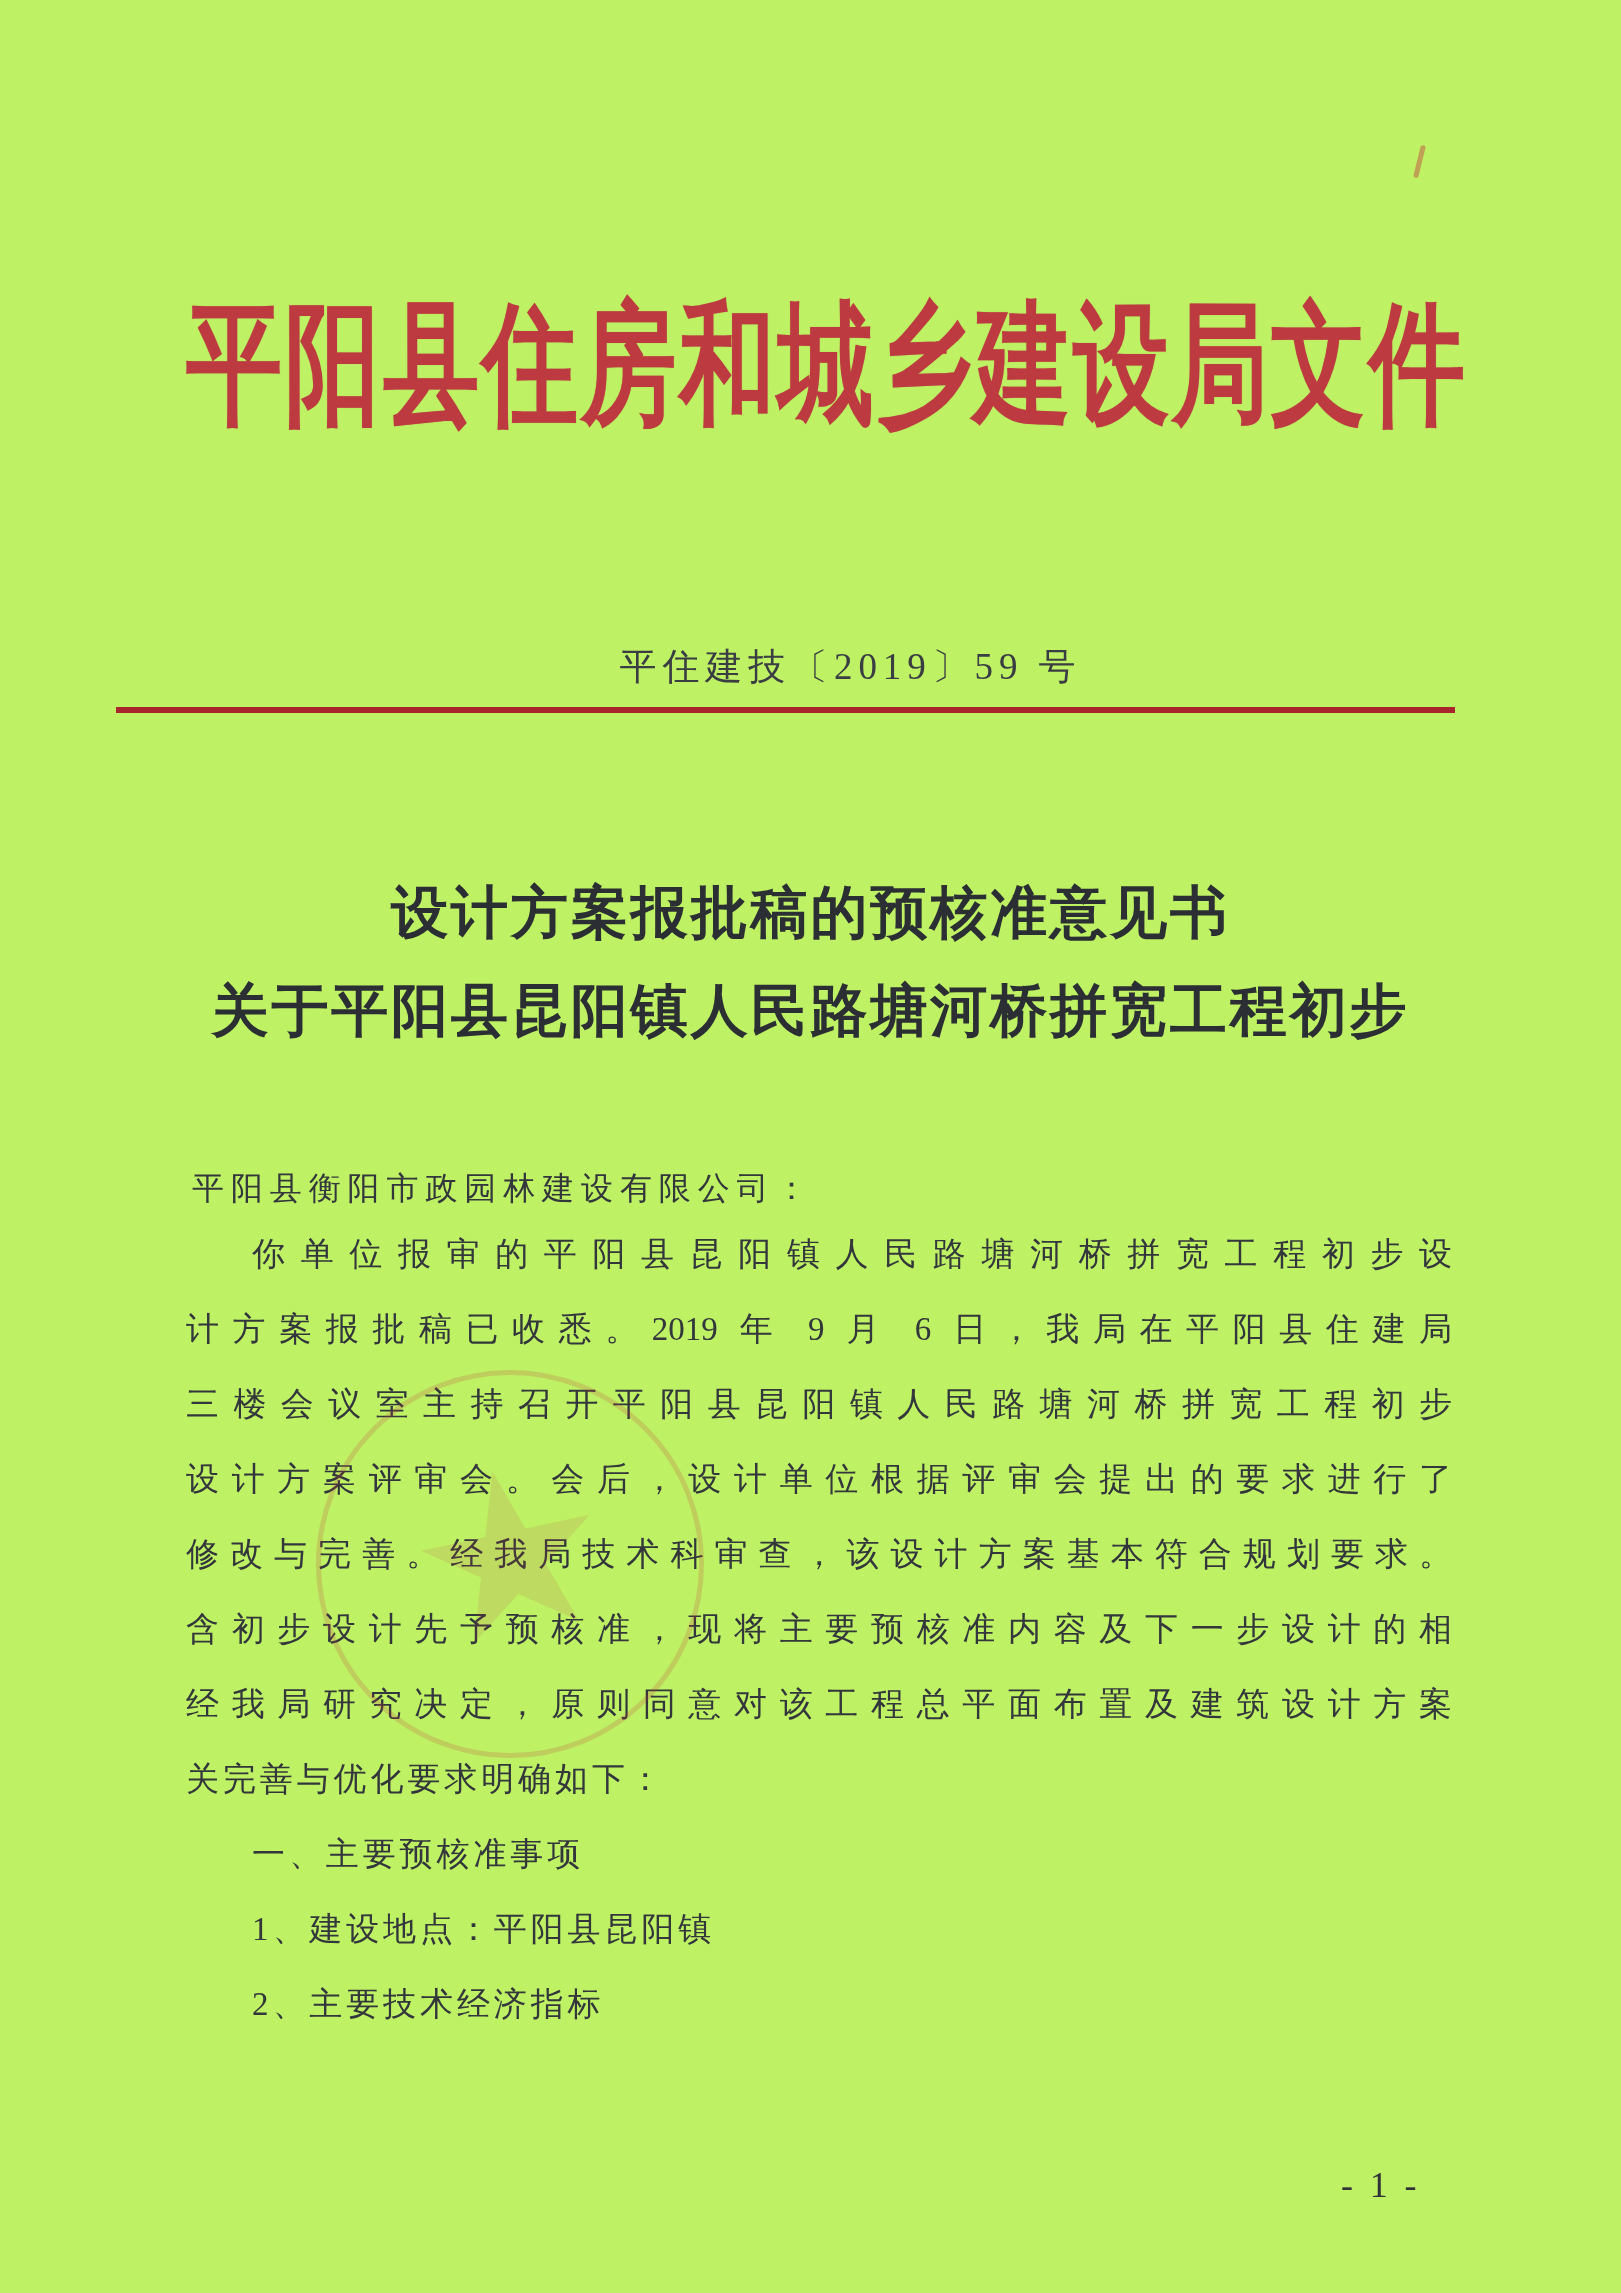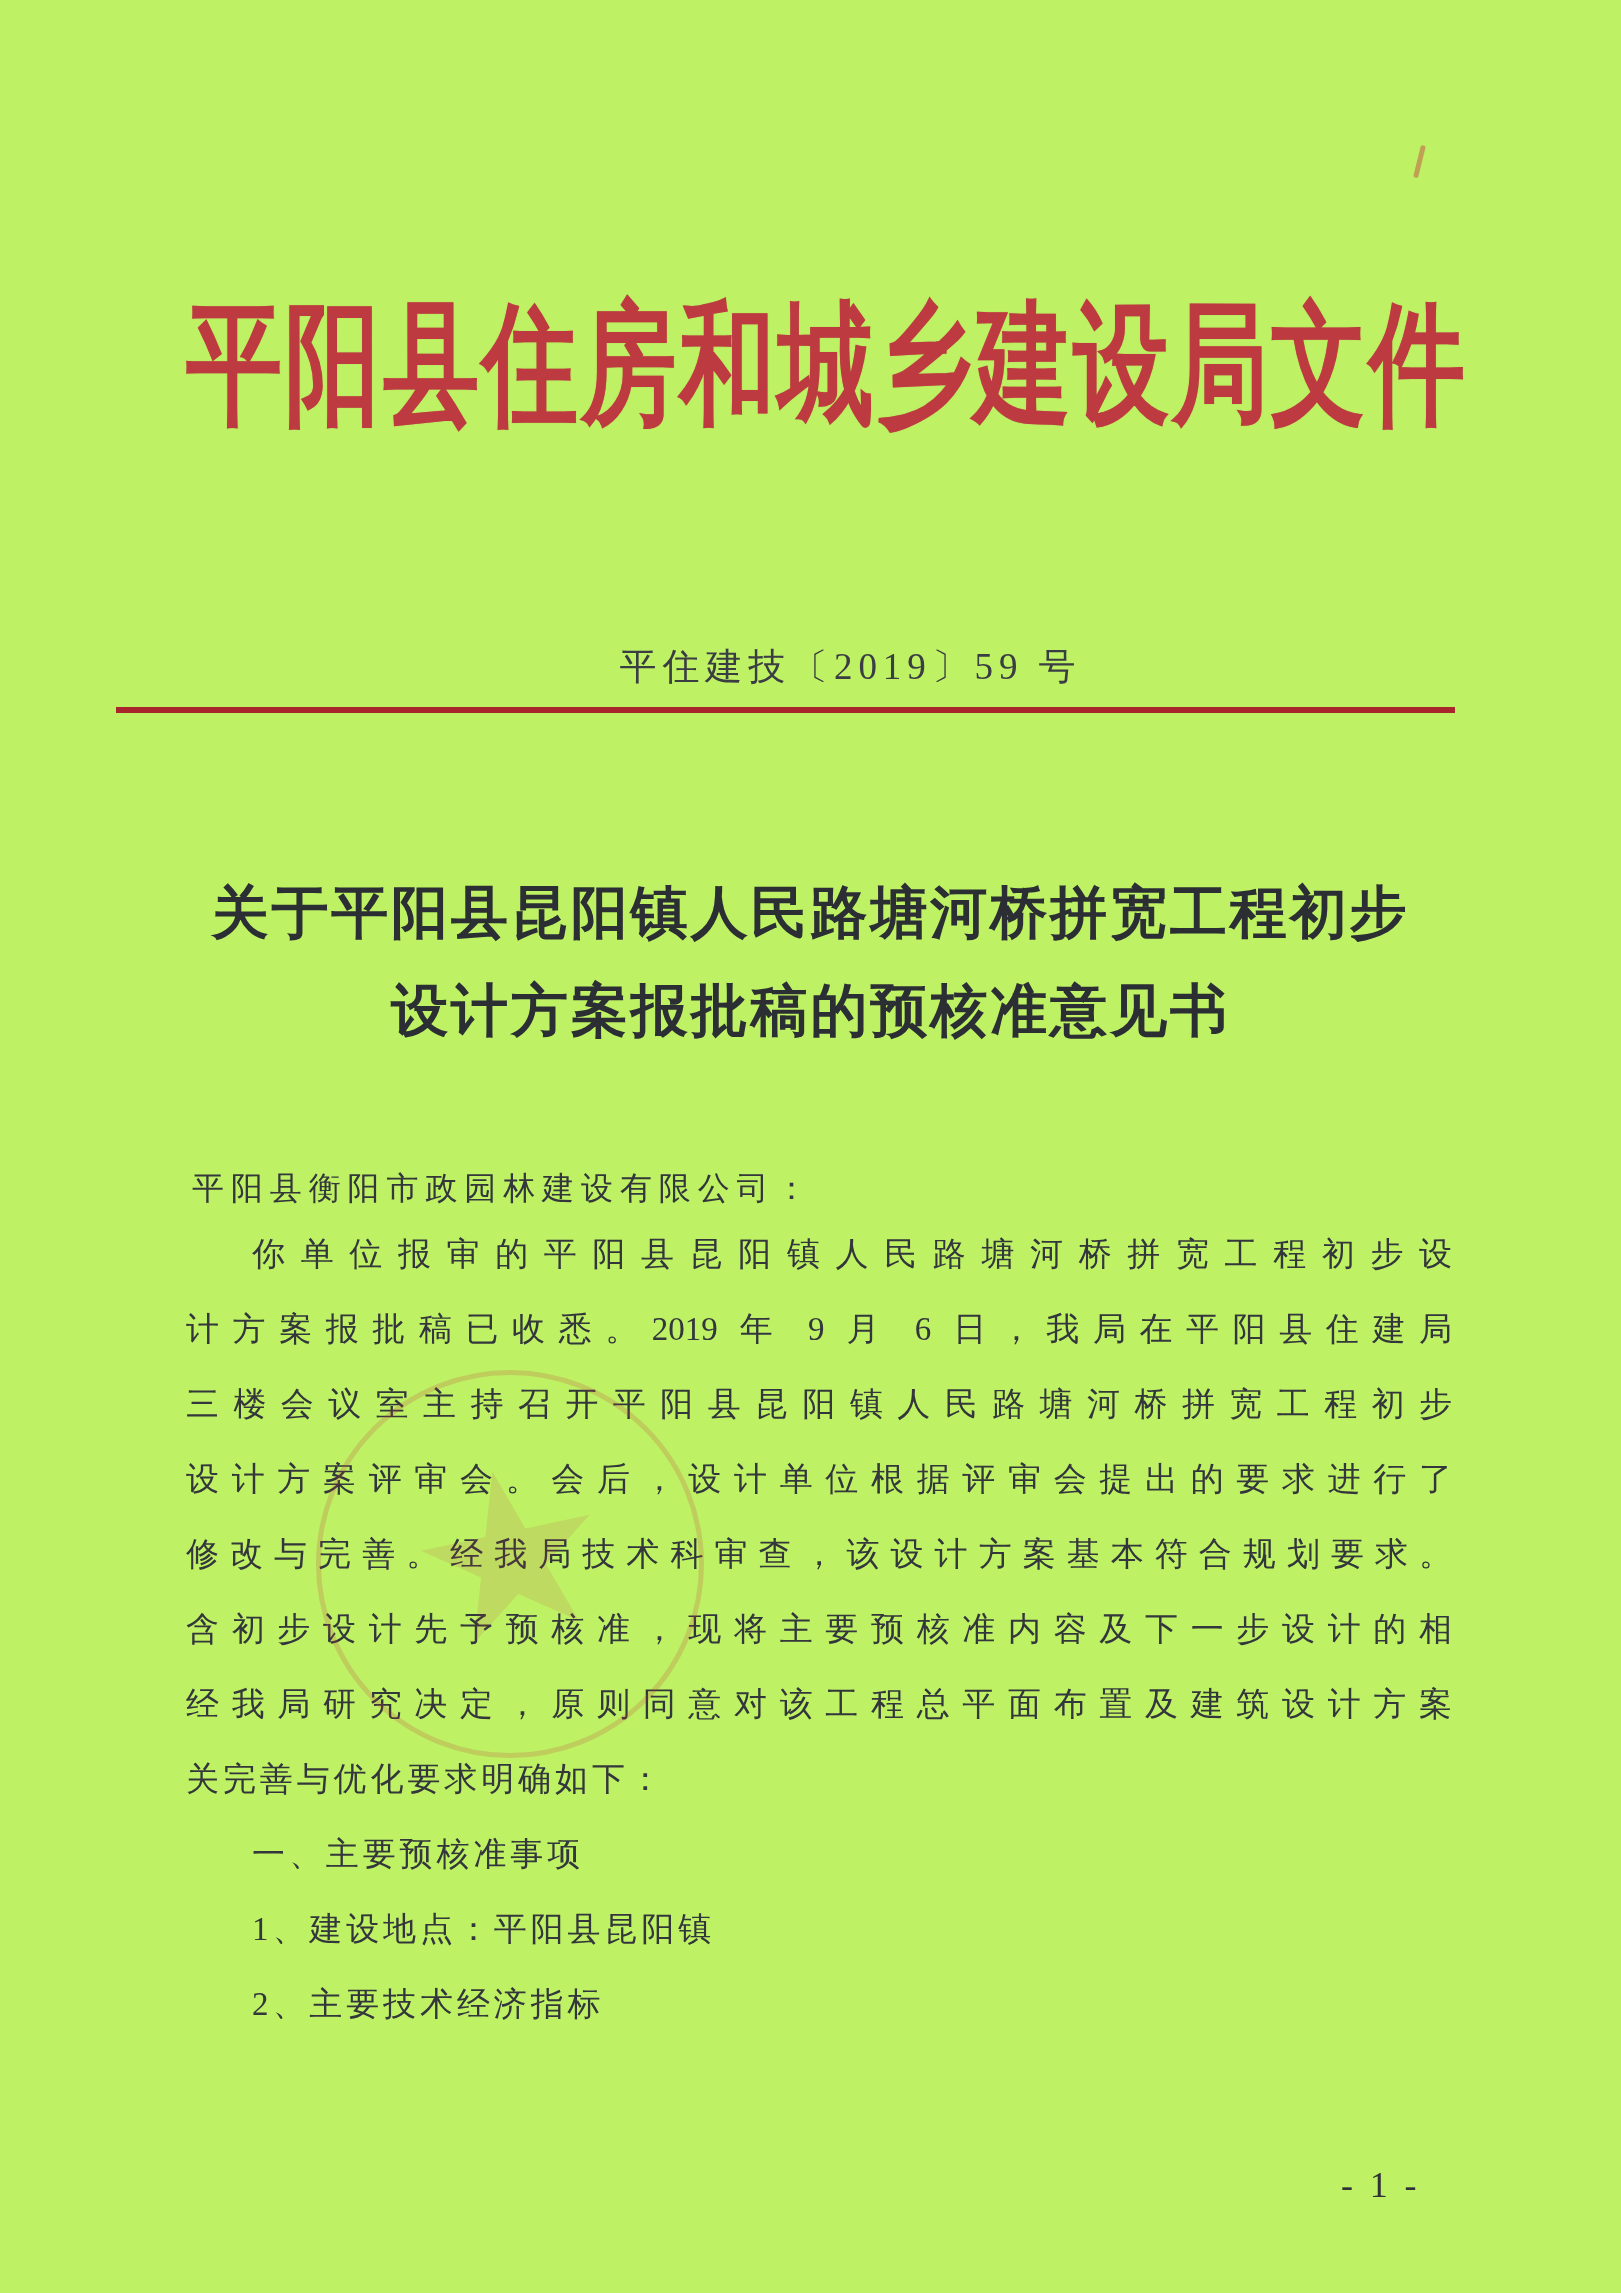--- a/index.html
+++ b/index.html
@@ -138,22 +138,22 @@
 
   <div class="scan-artifact"></div>
 
   <div class="agency-header">平阳县住房和城乡建设局文件</div>
 
   <div class="doc-number">平住建技〔2019〕59 号</div>
 
   <div class="red-rule"></div>
 
   <div class="doc-title">
+    <div>设计方案报批稿的预核准意见书</div>
     <div>关于平阳县昆阳镇人民路塘河桥拼宽工程初步</div>
-    <div>设计方案报批稿的预核准意见书</div>
   </div>
 
   <div class="recipient">平阳县衡阳市政园林建设有限公司：</div>
 
   <div class="body-block">
     <div class="line indent fill">你单位报审的平阳县昆阳镇人民路塘河桥拼宽工程初步设</div>
     <div class="line fill">计方案报批稿已收悉。2019 年 9 月 6 日，我局在平阳县住建局</div>
     <div class="line fill">三楼会议室主持召开平阳县昆阳镇人民路塘河桥拼宽工程初步</div>
     <div class="line fill">设计方案评审会。会后，设计单位根据评审会提出的要求进行了</div>
     <div class="line fill">修改与完善。经我局技术科审查，该设计方案基本符合规划要求。</div>

